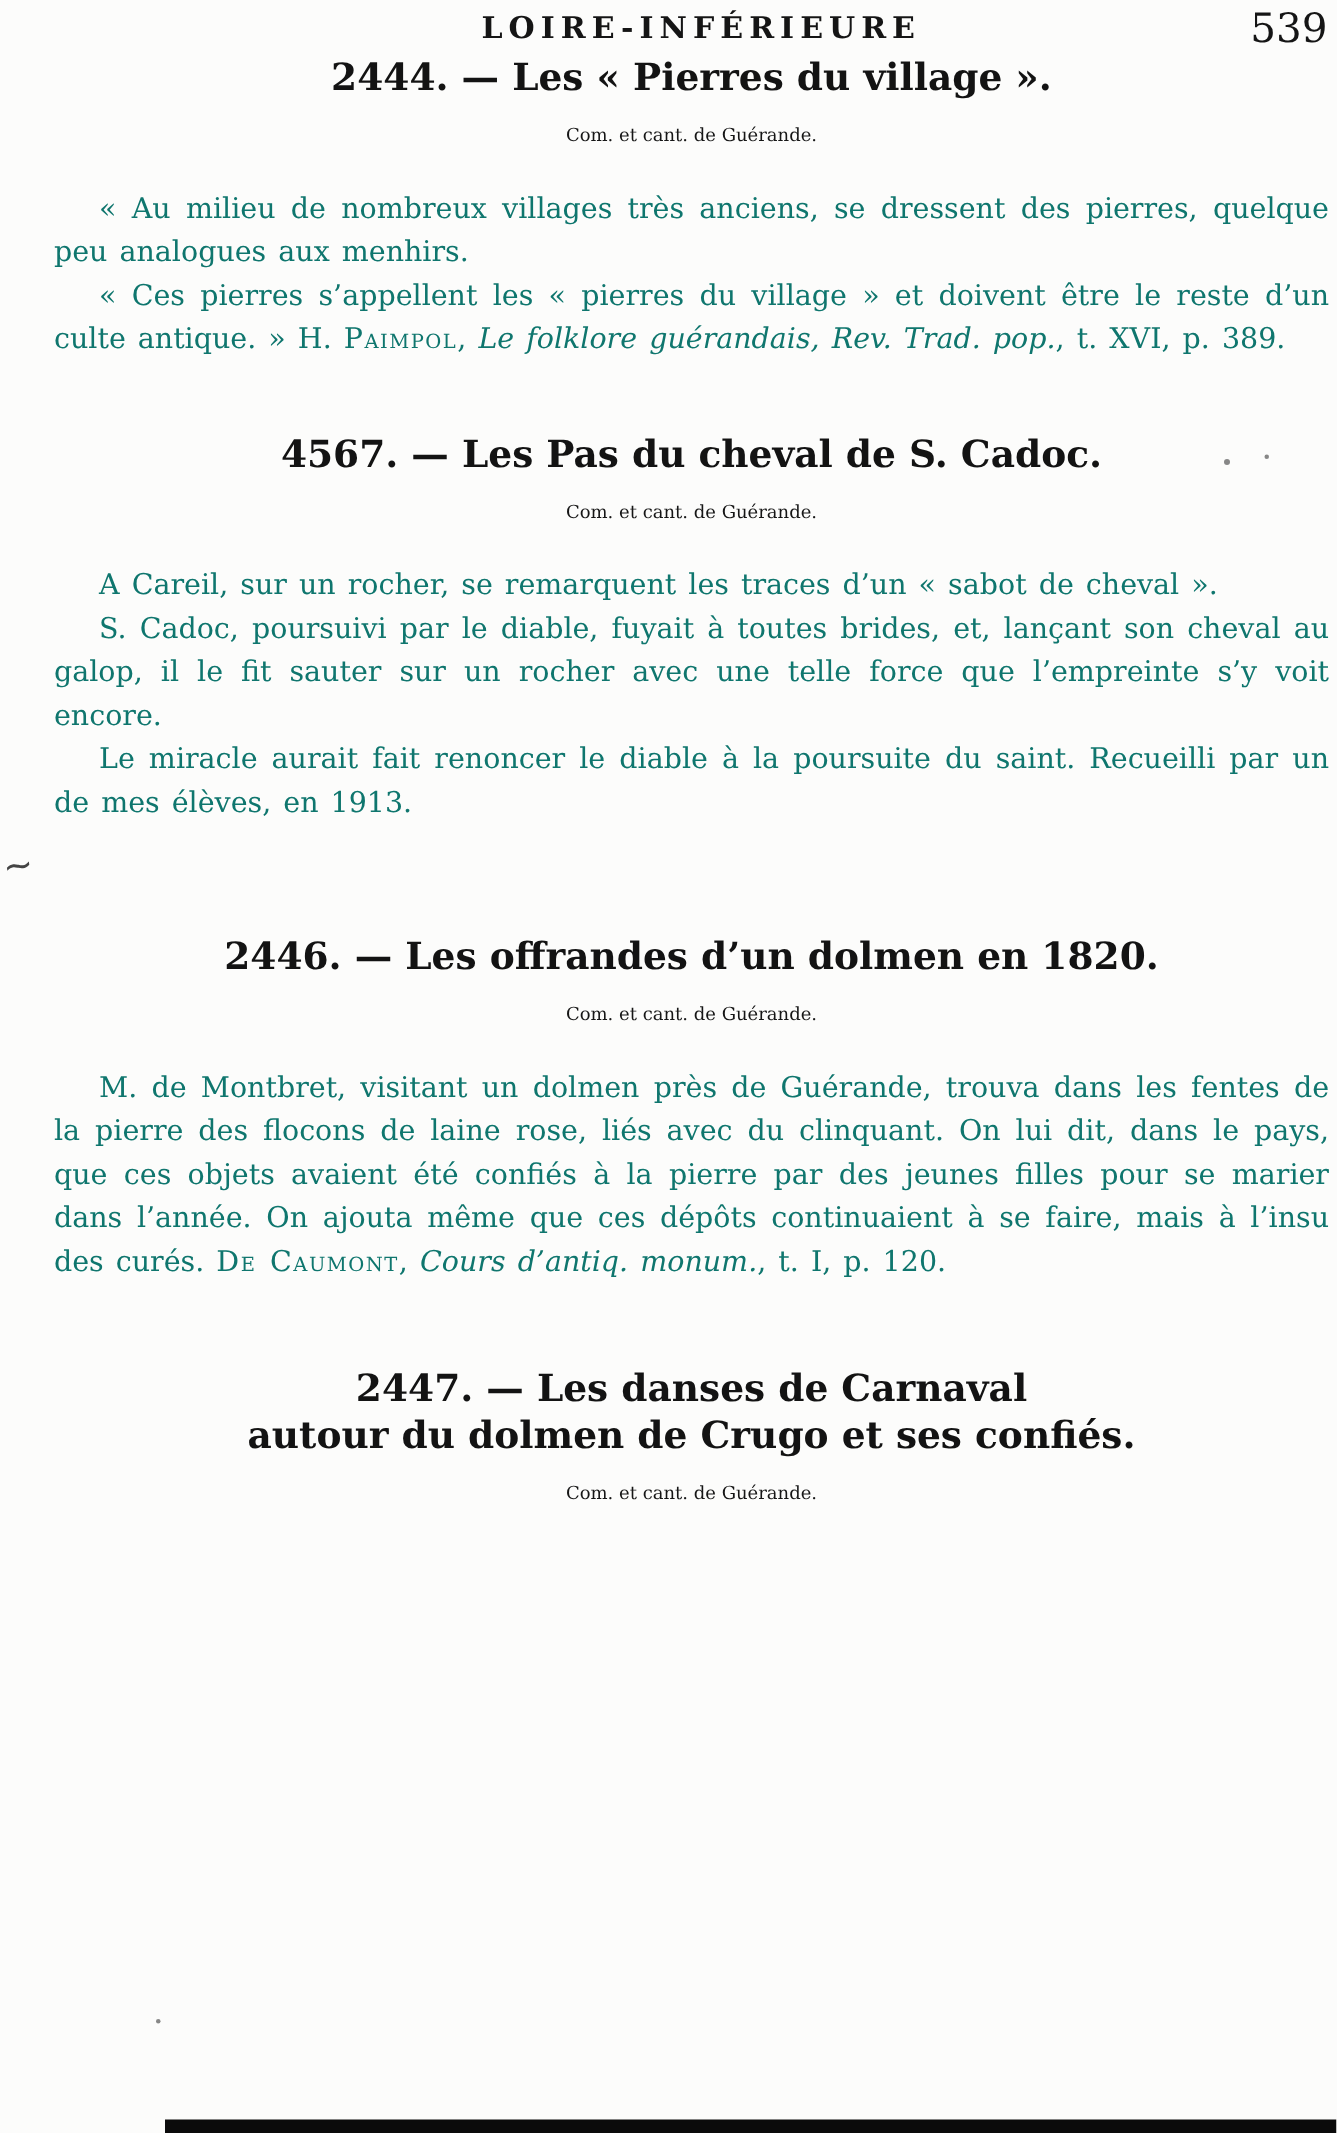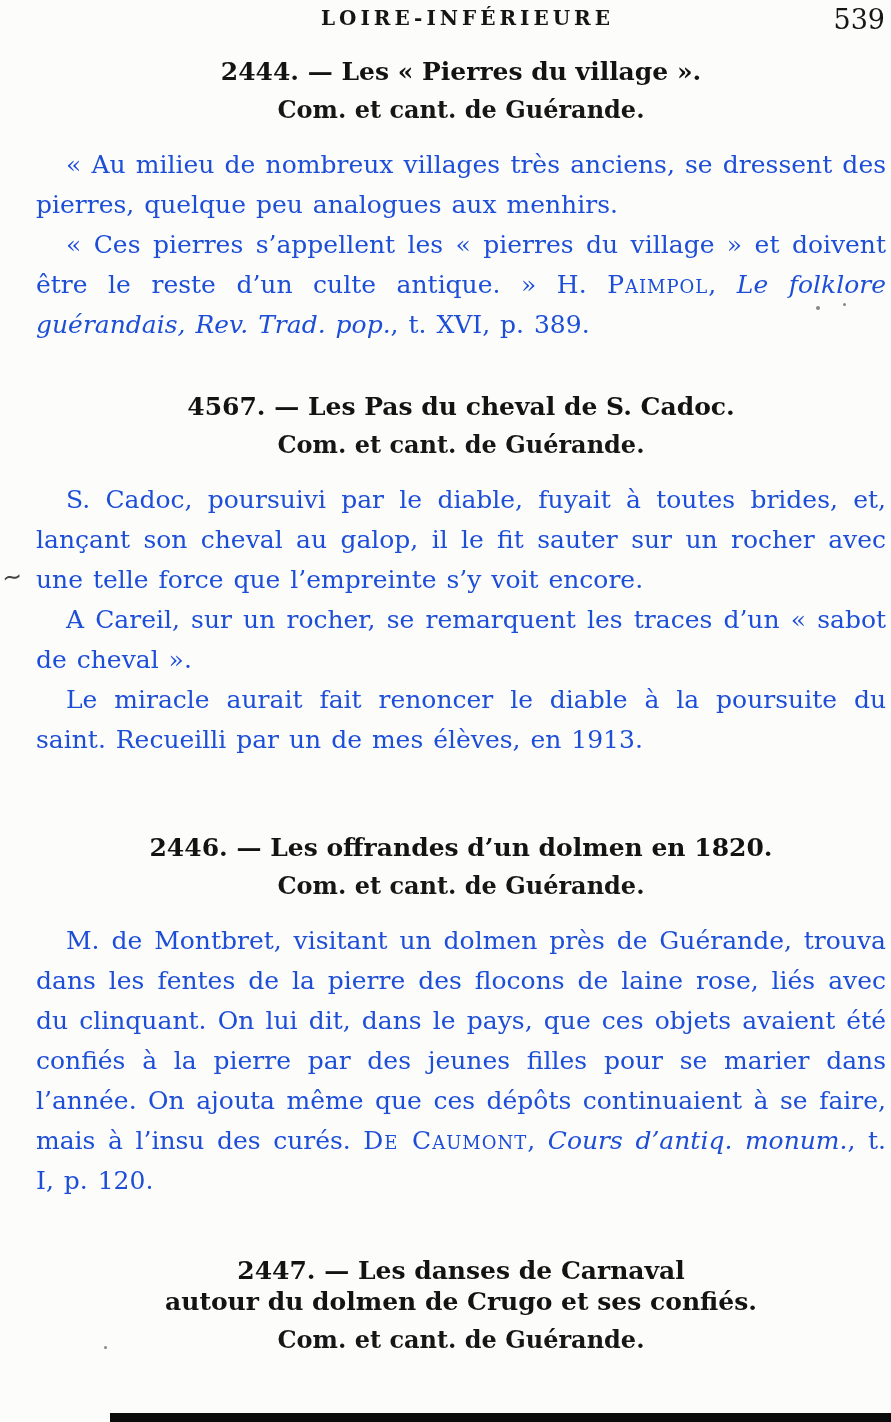--- a/index.html
+++ b/index.html
@@ -39,47 +39,47 @@
     right: 2px;
     top: -2px;
     font-size: 27px;
     color: #151515;
   }
   
   .column {
     margin: 0 5px 0 36px;
     width: 850px;
   }
-  .document-section { margin-top: 20px; }
+  .document-section { }
   .document-section.s-2445 { margin-top: 46px; }
   .document-section.s-2446 { margin-top: 72px; }
   .document-section.s-2447 { margin-top: 54px; }
   .section-title {
     text-align: center;
     font-weight: bold;
     font-size: 25px;
     line-height: 31px;
     color: #131313;
   }
   .section-subtitle {
     text-align: center;
-    font-weight: bold;
-    font-size: 24px;
+    font-weight: normal;
+    font-size: 12px;
     line-height: 24px;
     margin-top: 11px;
     color: #161616;
   }
   .paragraphs { margin-top: 23px; }
   .para {
     margin: 0;
-    font-size: 25px;
-    line-height: 40px;
+    font-size: 19px;
+    line-height: 29px;
     text-align: justify;
     text-indent: 30px;
-    color: #1d4ed8;
+    color: #0f766e;
     word-spacing: 2px;
   }
   .para span.italic { font-style: italic; }
   .para span.smallcaps { font-variant: small-caps; letter-spacing: 1px; }
   
   .bottom-scan-bar {
     position: absolute;
     left: 110px;
     right: 0;
     bottom: 0;
@@ -123,22 +123,22 @@
           <div class="section-subtitle">Com. et cant. de Guérande.</div>
           <div class="paragraphs">
             <p class="para"><span>« Au milieu de nombreux villages très anciens, se dressent des pierres, quelque peu analogues aux menhirs.</span></p>
             <p class="para"><span>« Ces pierres s’appellent les « pierres du village » et doivent être le reste d’un culte antique. » H. </span><span class="smallcaps">Paimpol</span><span>, </span><span class="italic">Le folklore guérandais, Rev. Trad. pop.</span><span>, t. XVI, p. 389.</span></p>
           </div>
         </section>
         <section class="document-section s-2445">
           <div class="section-title">4567. — Les Pas du cheval de S. Cadoc.</div>
           <div class="section-subtitle">Com. et cant. de Guérande.</div>
           <div class="paragraphs">
+            <p class="para"><span>A Careil, sur un rocher, se remarquent les traces d’un « sabot de cheval ».</span></p>
             <p class="para"><span>S. Cadoc, poursuivi par le diable, fuyait à toutes brides, et, lançant son cheval au galop, il le fit sauter sur un rocher avec une telle force que l’empreinte s’y voit encore.</span></p>
-            <p class="para"><span>A Careil, sur un rocher, se remarquent les traces d’un « sabot de cheval ».</span></p>
             <p class="para"><span>Le miracle aurait fait renoncer le diable à la poursuite du saint. Recueilli par un de mes élèves, en 1913.</span></p>
           </div>
         </section>
         <section class="document-section s-2446">
           <div class="section-title">2446. — Les offrandes d’un dolmen en 1820.</div>
           <div class="section-subtitle">Com. et cant. de Guérande.</div>
           <div class="paragraphs">
             <p class="para"><span>M. de Montbret, visitant un dolmen près de Guérande, trouva dans les fentes de la pierre des flocons de laine rose, liés avec du clinquant. On lui dit, dans le pays, que ces objets avaient été confiés à la pierre par des jeunes filles pour se marier dans l’année. On ajouta même que ces dépôts continuaient à se faire, mais à l’insu des curés. </span><span class="smallcaps">De Caumont</span><span>, </span><span class="italic">Cours d’antiq. monum.</span><span>, t. I, p. 120.</span></p>
           </div>
         </section>

